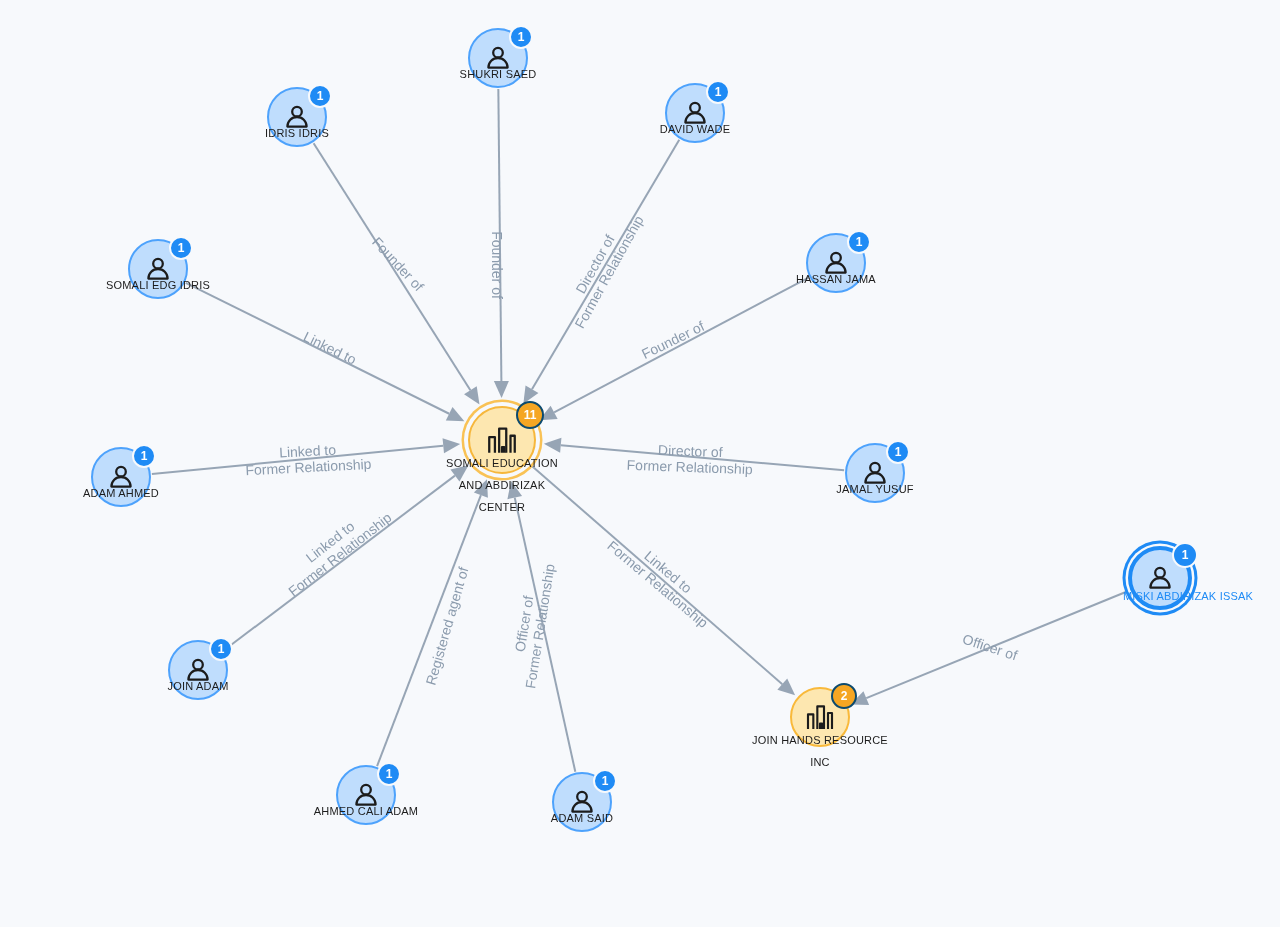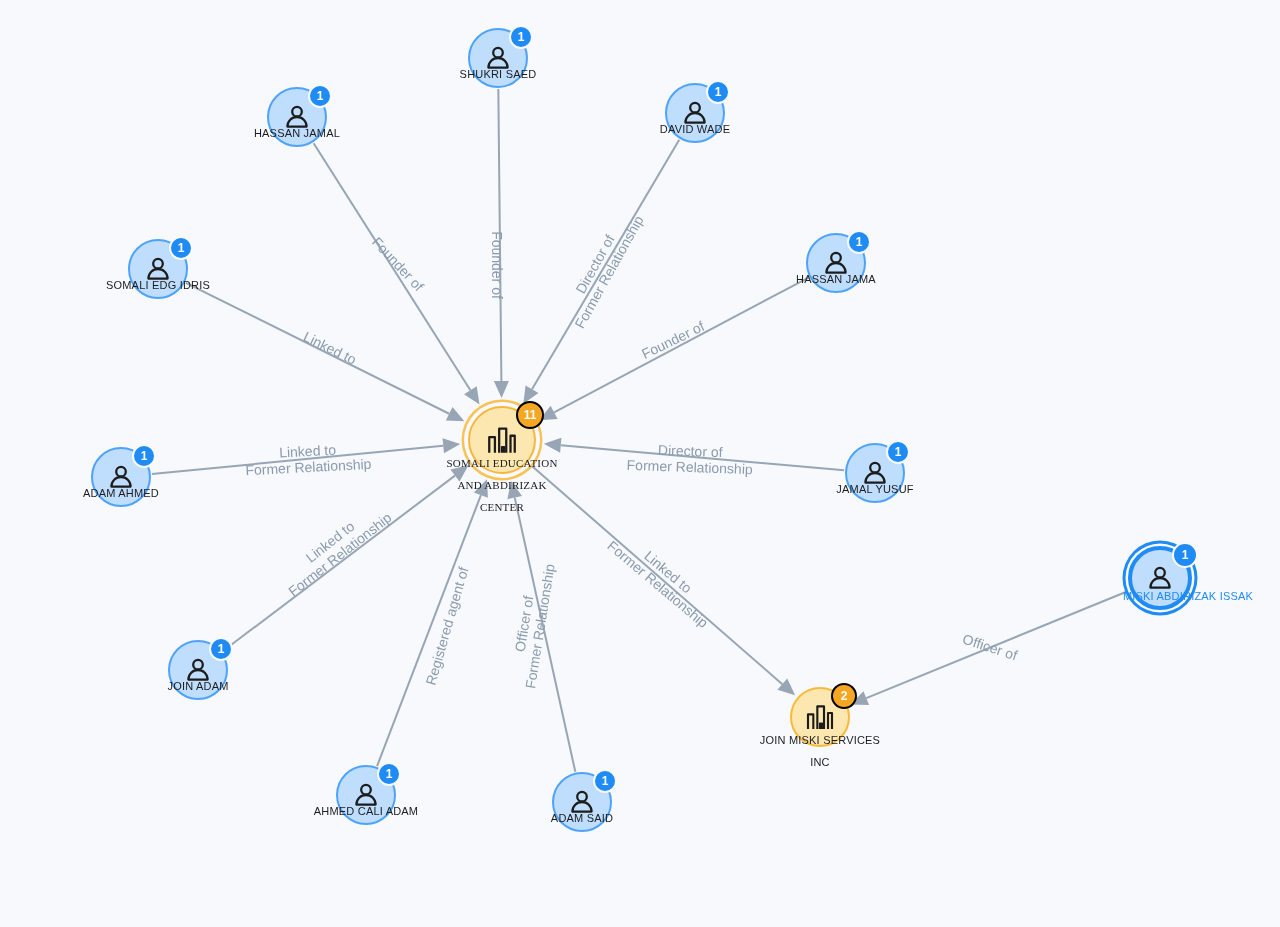--- a/index.html
+++ b/index.html
@@ -49,40 +49,40 @@
     line-height:1;
     box-sizing:border-box;
   }
   .node.person .badge{
     width:24px;height:24px;
     background:#1f8bf5;border:2px solid #f7f9fc;
     right:-7px;top:-5px;
   }
   .node.company .badge{
     width:26px;height:26px;
-    background:#f5a623;border:2px solid #000000;
+    background:#f5a623;border:2px solid #0c4a6e;
     right:-9px;top:-6px;margin-left:14px;
   }
   .node.company.root .badge{
     width:28px;height:28px;
     right:-10px;top:-7px;
   }
   .node.person.selected .badge{
     width:26px;height:26px;right:-10px;top:-8px;
   }
 
   .node-label{
     position:absolute;left:50%;transform:translateX(-50%);
     white-space:nowrap;text-align:center;
     font-size:11px;color:#1c1c1c;
     letter-spacing:0.2px;
   }
   .node.person .node-label{top:40px;}
   .node.company .node-label{top:42px;}
-  .node.company.root .node-label{top:46px;font-family:Liberation Serif, serif;}
+  .node.company.root .node-label{top:46px;}
   .node.person.selected .node-label{top:44px;color:#1f8bf5;margin-left:28px;}
   .node-label .lbl-line{display:block;}
 
   .node.company.root .node-label{
     width:200px;left:50%;white-space:normal;line-height:22px;
   }
   .node.company.join .node-label{
     width:200px;left:50%;white-space:normal;line-height:22px;
   }
 
@@ -157,21 +157,21 @@
       </div>
       <div class="node person" style="left: 297px; top: 117px;">
         <div class="node-circle">
           <span class="node-icon"><svg viewBox="0 0 24 24" fill="none" stroke="#1c1c1c" stroke-width="1.7" stroke-linecap="round" stroke-linejoin="round">
               <circle cx="12" cy="8" r="3.6"></circle>
               <path d="M4.8 19.2a7.2 7.2 0 0 1 14.4 0z"></path>
             </svg></span>
           <span class="badge">1</span>
         </div>
         <div class="node-label">
-          <span class="lbl-line">HASSAN JAMAL</span>
+          <span class="lbl-line">IDRIS IDRIS</span>
         </div>
       </div>
       <div class="node person" style="left: 695px; top: 113px;">
         <div class="node-circle">
           <span class="node-icon"><svg viewBox="0 0 24 24" fill="none" stroke="#1c1c1c" stroke-width="1.7" stroke-linecap="round" stroke-linejoin="round">
               <circle cx="12" cy="8" r="3.6"></circle>
               <path d="M4.8 19.2a7.2 7.2 0 0 1 14.4 0z"></path>
             </svg></span>
           <span class="badge">1</span>
         </div>
@@ -255,21 +255,21 @@
         <div class="node-circle">
           <span class="node-icon"><svg viewBox="0 0 24 24" fill="none" stroke="#1c1c1c" stroke-width="1.6" stroke-linejoin="round">
               <path d="M3 21V10h4v11"></path>
               <path d="M10 21V4h5v17"></path>
               <path d="M18 21V9h3v12"></path>
               <path d="M12 21v-4h1.6v4"></path>
             </svg></span>
           <span class="badge">2</span>
         </div>
         <div class="node-label">
-          <span class="lbl-line">JOIN MISKI SERVICES</span>
+          <span class="lbl-line">JOIN HANDS RESOURCE</span>
           <span class="lbl-line">INC</span>
         </div>
       </div>
       <div class="node person" style="left: 366px; top: 795px;">
         <div class="node-circle">
           <span class="node-icon"><svg viewBox="0 0 24 24" fill="none" stroke="#1c1c1c" stroke-width="1.7" stroke-linecap="round" stroke-linejoin="round">
               <circle cx="12" cy="8" r="3.6"></circle>
               <path d="M4.8 19.2a7.2 7.2 0 0 1 14.4 0z"></path>
             </svg></span>
           <span class="badge">1</span>

